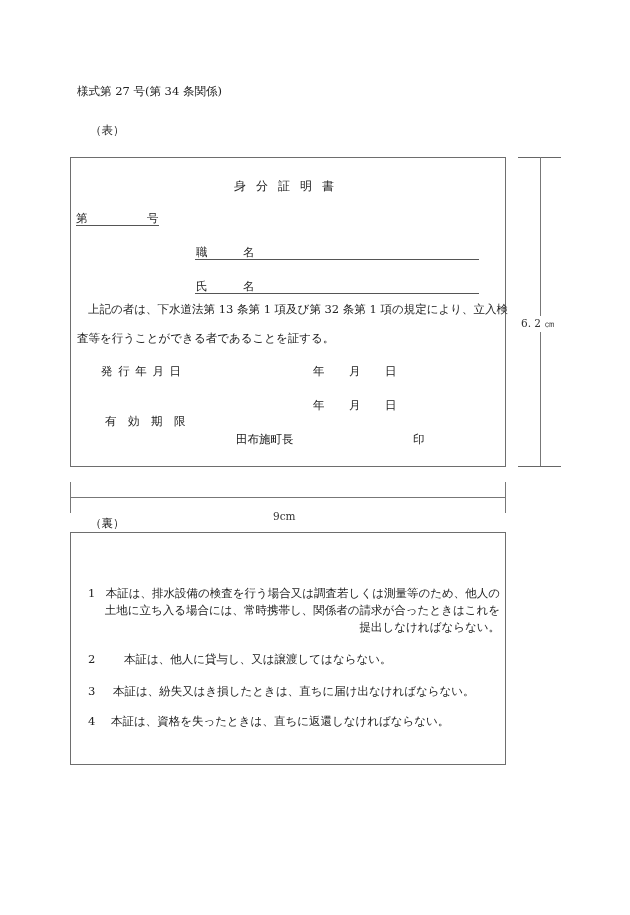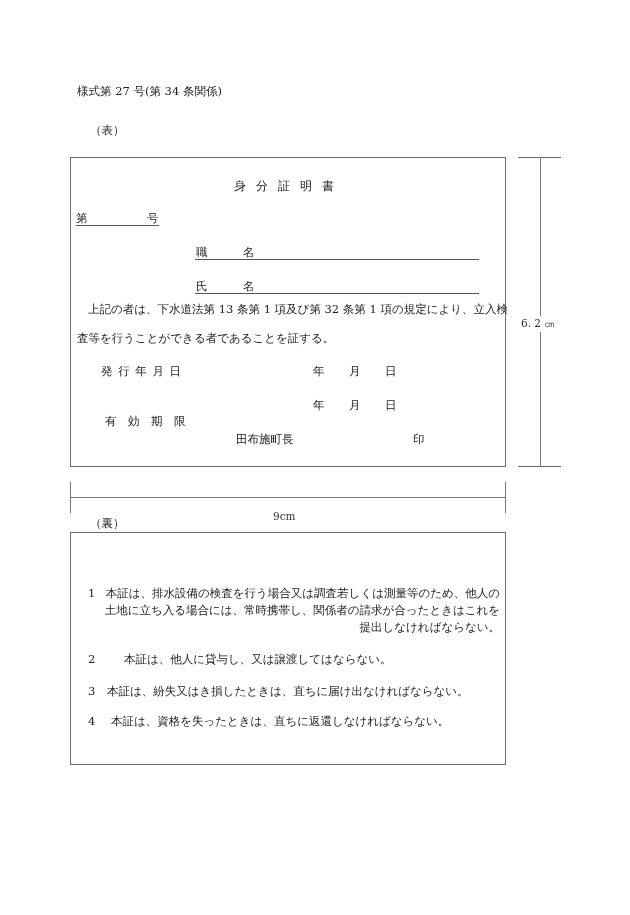--- a/index.html
+++ b/index.html
@@ -104,19 +104,19 @@
   </span>
 </div>
 
 <div class="item" style="left:88px; top:651px; width:412px;">
   <span class="num">2</span>
   <span style="display:block; margin-left:36px;">本証は、他人に貸与し、又は譲渡してはならない。</span>
 </div>
 
 <div class="item" style="left:88px; top:683px; width:412px;">
   <span class="num">3</span>
-  <span style="display:block; margin-left:19px;">本証は、紛失又はき損したときは、直ちに届け出なければならない。</span>
+  <span style="display:block; margin-left:25px;">本証は、紛失又はき損したときは、直ちに届け出なければならない。</span>
 </div>
 
 <div class="item" style="left:88px; top:713px; width:412px;">
   <span class="num">4</span>
   <span style="display:block; margin-left:23px;">本証は、資格を失ったときは、直ちに返還しなければならない。</span>
 </div>
 
 </body></html>

